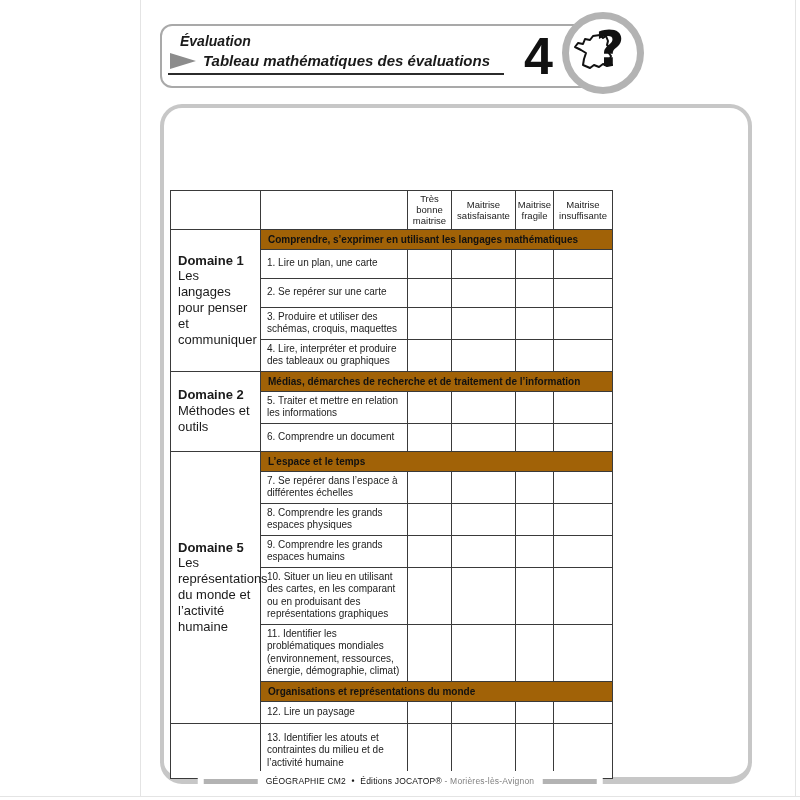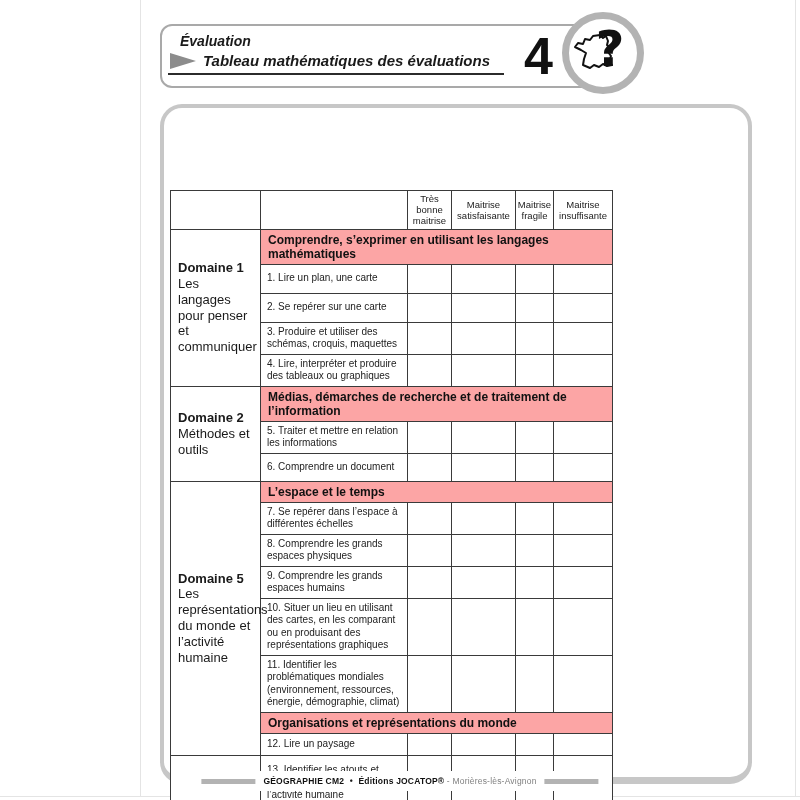--- a/index.html
+++ b/index.html
@@ -41,31 +41,31 @@
             border:4px solid #c7c7c7;border-bottom-width:7px;border-radius:22px;background:#fff;}
 
   
   table.eval{position:absolute;left:170px;top:190px;width:442px;border-collapse:collapse;
              table-layout:fixed;background:#fff;z-index:2;}
   table.eval td,table.eval th{border:1.5px solid #3a3a3a;box-sizing:border-box;
              font-family:"Liberation Sans",sans-serif;}
   th.colhead{font-size:9.5px;font-weight:normal;text-align:center;line-height:1.18;padding:2px 1px;color:#222;}
   td.domain{vertical-align:middle;padding:3px 5px 3px 7px;font-size:13px;line-height:1.22;}
   td.domain .dtitle{font-weight:bold;display:block;}
-  td.band{background:#fca5a5;font-size:12px;font-weight:bold;padding:3px 7px;color:#111;}
+  td.band{background:#a16207;font-size:10px;font-weight:bold;padding:3px 7px;color:#111;}
   td.item{font-size:10px;line-height:1.25;padding:3px 6px;color:#222;vertical-align:middle;margin-left:24px;}
   td.sc{background:#fff;}
   td.blank{background:#fff;}
 
   
   .footer{position:absolute;left:50%;top:771px;transform:translateX(-50%);
           display:flex;align-items:center;gap:8px;background:#fff;padding:5px 6px;z-index:4;}
   .fbar{width:54px;height:5px;background:#b3b3b3;}
   .ftext{font-size:8.5px;white-space:nowrap;letter-spacing:.2px;}
-  .ftext .b{font-weight:bold;color:#111;}
+  .ftext .b{font-weight:normal;color:#111;}
   .ftext .sep{font-weight:bold;margin:0 3px;}
   .ftext .loc{color:#808080;}
 </style>
 </head>
 <body>
 
 <div class="page">
 
   <div class="pg-edge left"></div>
   <div class="pg-edge right"></div>

